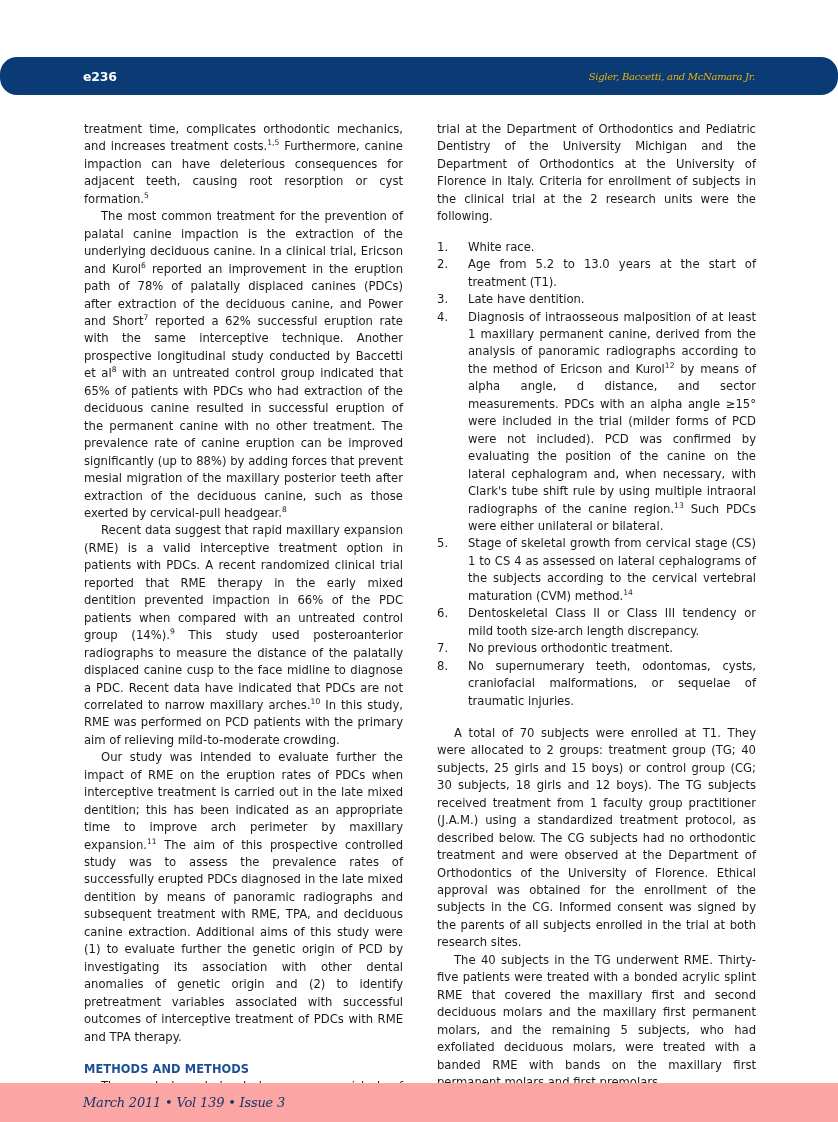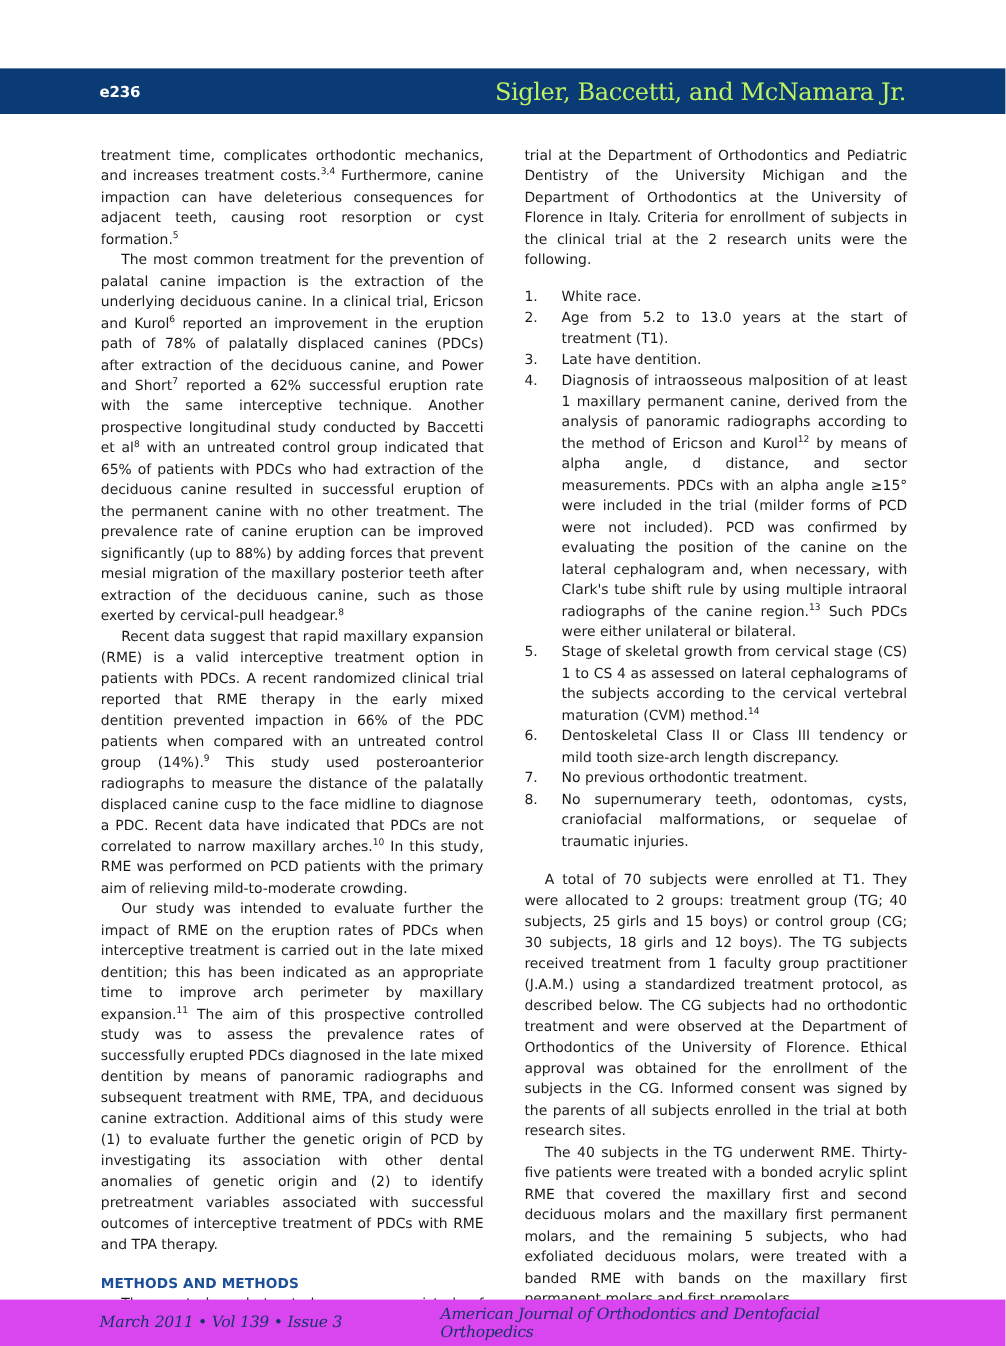--- a/index.html
+++ b/index.html
@@ -21,32 +21,34 @@
     left: 0;
     top: 57px;
     width: 838px;
     height: 38px;
     background: #0a3b74;
     display: flex;
     align-items: center;
     justify-content: space-between;
     box-sizing: border-box;
     padding: 0 83px 0 83px;
+    border-radius: 17px;
   }
   .header-page-number {
     color: #ffffff;
     font-family: "DejaVu Sans", sans-serif;
     font-weight: bold;
     font-size: 12.5px;
     letter-spacing: -0.2px;
   }
   .header-authors {
-    color: #bef264;
+    color: #eab308;
     font-family: "DejaVu Serif", serif;
-    font-size: 20px;
+    font-style: italic;
+    font-size: 10px;
     letter-spacing: -0.3px;
   }
 
   
   .page-body {
     position: absolute;
     left: 84px;
     top: 121px;
     width: 672px;
     height: 930px;
@@ -133,21 +135,21 @@
     margin-top: 16px;
   }
 
   
   .footer-band {
     position: absolute;
     left: 0;
     top: 1083px;
     width: 838px;
     height: 39px;
-    background: #d946ef;
+    background: #fca5a5;
     display: flex;
     align-items: center;
     box-sizing: border-box;
     padding: 0 83px;
   }
   .footer-issue {
     color: #16356b;
     font-family: "DejaVu Serif", serif;
     font-style: italic;
     font-size: 13px;
@@ -169,21 +171,21 @@
 <div class="header-band">
   <span class="header-page-number">e236</span>
   <span class="header-authors">Sigler, Baccetti, and McNamara Jr.</span>
 </div>
 
 <div class="page-body">
   <div class="columns">
 
     <div class="column">
 
-      <p class="para no-indent"><span>treatment time, complicates orthodontic mechanics, and increases treatment costs.</span><sup>3,4</sup><span> Furthermore, canine impaction can have deleterious consequences for adjacent teeth, causing root resorption or cyst formation.</span><sup>5</sup></p>
+      <p class="para no-indent"><span>treatment time, complicates orthodontic mechanics, and increases treatment costs.</span><sup>1,5</sup><span> Furthermore, canine impaction can have deleterious consequences for adjacent teeth, causing root resorption or cyst formation.</span><sup>5</sup></p>
 
       <p class="para"><span>The most common treatment for the prevention of palatal canine impaction is the extraction of the underlying deciduous canine. In a clinical trial, Ericson and Kurol</span><sup>6</sup><span> reported an improvement in the eruption path of 78% of palatally displaced canines (PDCs) after extraction of the deciduous canine, and Power and Short</span><sup>7</sup><span> reported a 62% successful eruption rate with the same interceptive technique. Another prospective longitudinal study conducted by Baccetti et al</span><sup>8</sup><span> with an untreated control group indicated that 65% of patients with PDCs who had extraction of the deciduous canine resulted in successful eruption of the permanent canine with no other treatment. The prevalence rate of canine eruption can be improved significantly (up to 88%) by adding forces that prevent mesial migration of the maxillary posterior teeth after extraction of the deciduous canine, such as those exerted by cervical-pull headgear.</span><sup>8</sup></p>
 
       <p class="para"><span>Recent data suggest that rapid maxillary expansion (RME) is a valid interceptive treatment option in patients with PDCs. A recent randomized clinical trial reported that RME therapy in the early mixed dentition prevented impaction in 66% of the PDC patients when compared with an untreated control group (14%).</span><sup>9</sup><span> This study used posteroanterior radiographs to measure the distance of the palatally displaced canine cusp to the face midline to diagnose a PDC. Recent data have indicated that PDCs are not correlated to narrow maxillary arches.</span><sup>10</sup><span> In this study, RME was performed on PCD patients with the primary aim of relieving mild-to-moderate crowding.</span></p>
 
       <p class="para"><span>Our study was intended to evaluate further the impact of RME on the eruption rates of PDCs when interceptive treatment is carried out in the late mixed dentition; this has been indicated as an appropriate time to improve arch perimeter by maxillary expansion.</span><sup>11</sup><span> The aim of this prospective controlled study was to assess the prevalence rates of successfully erupted PDCs diagnosed in the late mixed dentition by means of panoramic radiographs and subsequent treatment with RME, TPA, and deciduous canine extraction. Additional aims of this study were (1) to evaluate further the genetic origin of PCD by investigating its association with other dental anomalies of genetic origin and (2) to identify pretreatment variables associated with successful outcomes of interceptive treatment of PDCs with RME and TPA therapy.</span></p>
 
       <h2 class="section-heading">METHODS AND METHODS</h2>
 
       <p class="para">The control and treated groups consisted of patients included in a 2-center prospective longitudinal clinical</p>
@@ -210,14 +212,13 @@
 
       <p class="para">The 40 subjects in the TG underwent RME. Thirty-five patients were treated with a bonded acrylic splint RME that covered the maxillary first and second deciduous molars and the maxillary first permanent molars, and the remaining 5 subjects, who had exfoliated deciduous molars, were treated with a banded RME with bands on the maxillary first permanent molars and first premolars.</p>
 
     </div>
 
   </div>
 </div>
 
 <div class="footer-band">
   <span class="footer-issue">March 2011 • Vol 139 • Issue 3</span>
-  <span class="footer-journal">American Journal of Orthodontics and Dentofacial Orthopedics</span>
 </div>
 
 </body></html>

